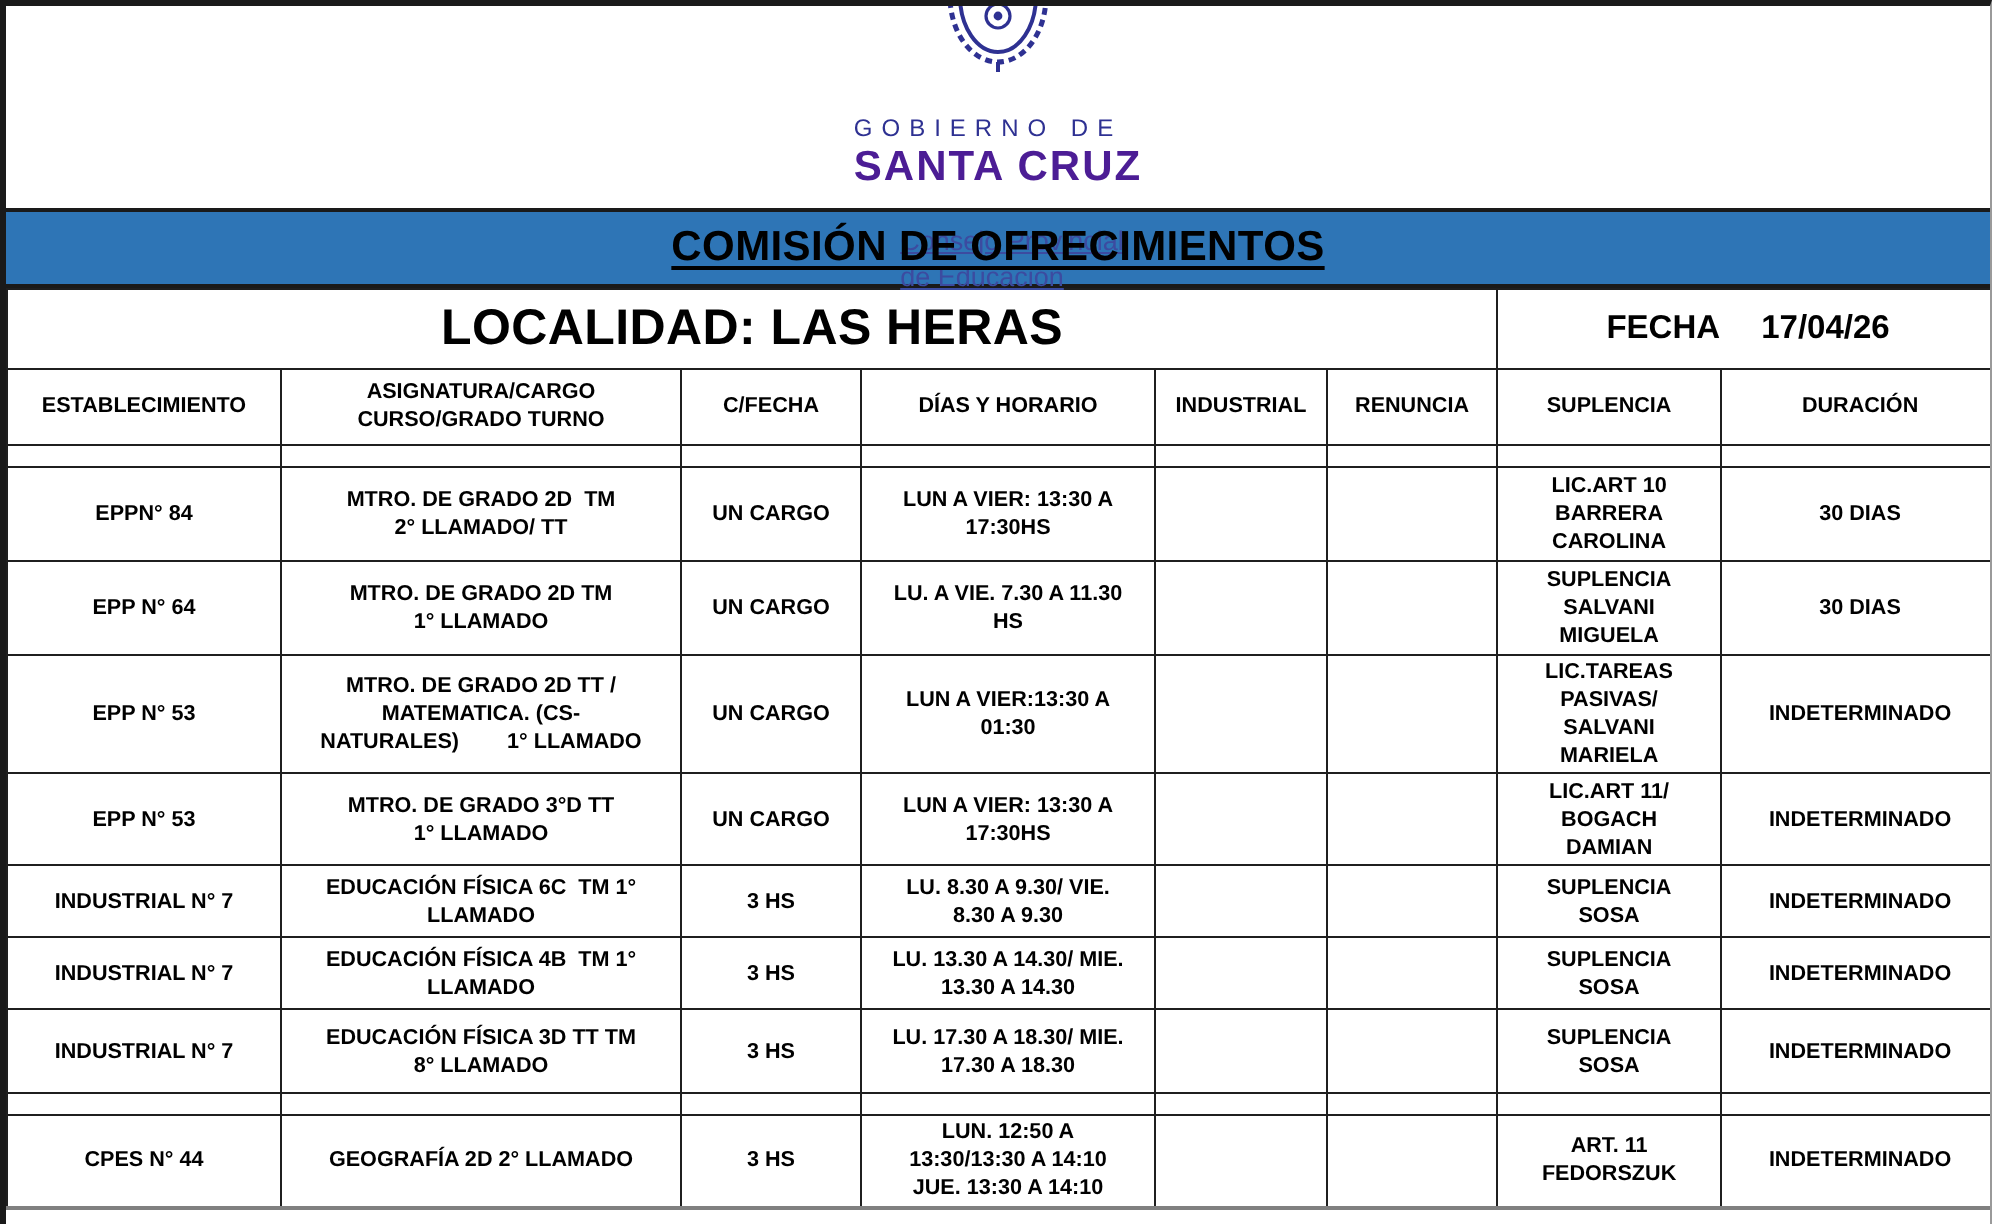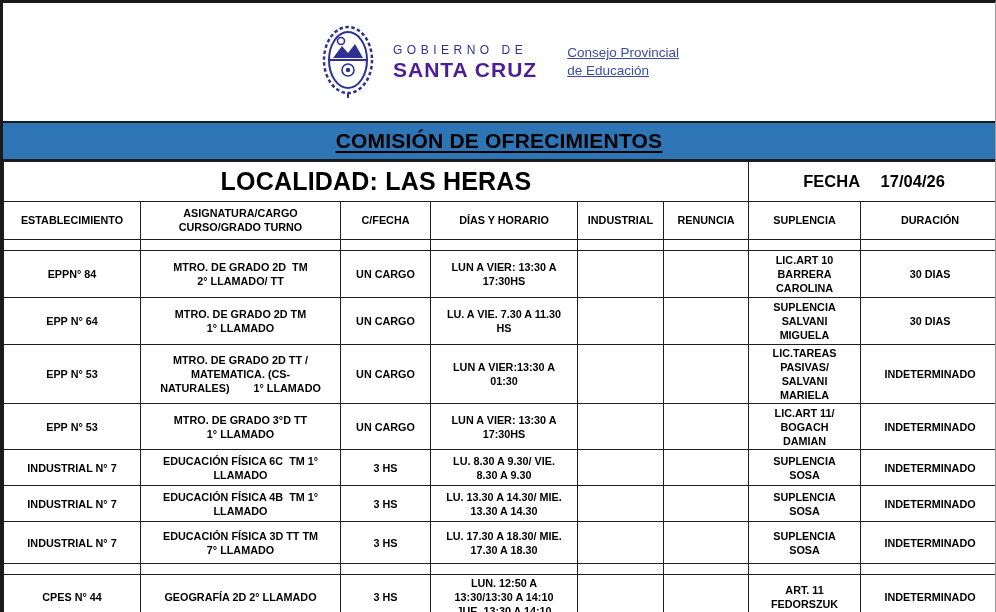--- a/index.html
+++ b/index.html
@@ -9,23 +9,24 @@
     width:996px;height:612px;
     box-sizing:border-box;
     background:#ffffff;
     border-top:3px solid #1a1a1a;
     border-left:3px solid #1a1a1a;
     border-right:1px solid #9a9a9a;
     overflow:hidden;
   }
   
   .logo-header{
-    height:118px;
+    height:101px;
     display:flex;align-items:center;justify-content:center;
     gap:16px;
+    flex-direction:column;
   }
   .crest{flex:0 0 auto;}
   .gov-block{display:flex;flex-direction:column;justify-content:center;}
   .gov-line1{font-size:12px;letter-spacing:4.5px;color:#2e3192;font-weight:500;}
   .gov-line2{font-size:21px;font-weight:800;letter-spacing:1px;color:#4c1d95;margin-top:1px;}
   .consejo-block{
     display:flex;flex-direction:column;justify-content:center;
     font-size:13.5px;color:#3c4ba0;line-height:1.3;margin-left:14px;font-weight:500;text-decoration:underline;
   }
   
@@ -231,21 +232,21 @@
 13.30 A 14.30</td>
       <td></td>
       <td></td>
       <td>SUPLENCIA
 SOSA</td>
       <td>INDETERMINADO</td>
     </tr>
         <tr>
       <td>INDUSTRIAL N° 7</td>
       <td>EDUCACIÓN FÍSICA 3D TT TM
-7° LLAMADO</td>
+8° LLAMADO</td>
       <td>3 HS</td>
       <td>LU. 17.30 A 18.30/ MIE.
 17.30 A 18.30</td>
       <td></td>
       <td></td>
       <td>SUPLENCIA
 SOSA</td>
       <td>INDETERMINADO</td>
     </tr>
         <tr class="spacer">

